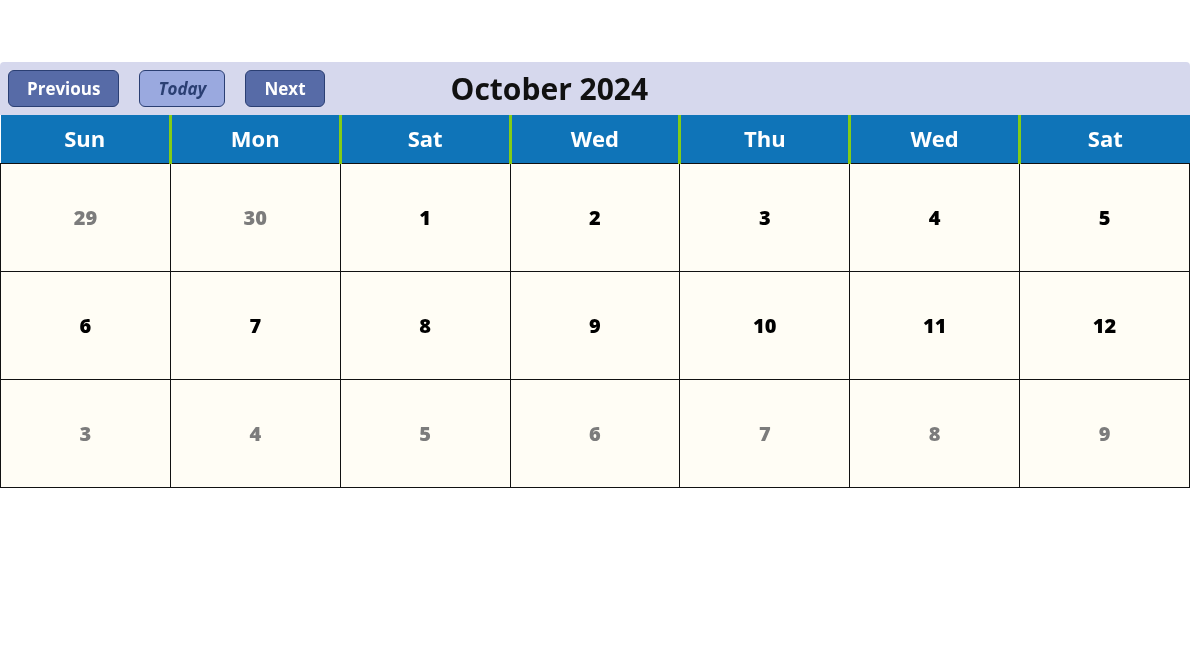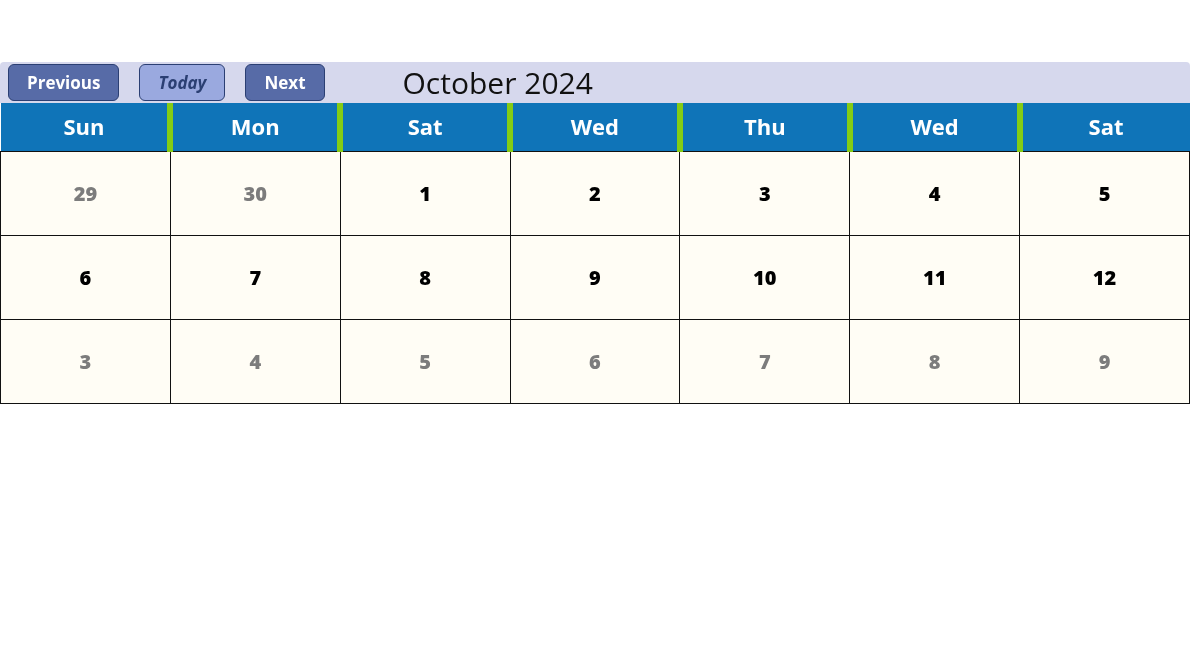--- a/index.html
+++ b/index.html
@@ -2,21 +2,21 @@
 <html><head>
   <meta charset="utf-8">
   <style>
     * { box-sizing: border-box; margin: 0; padding: 0; }
     body { font-family: "Open Sans", "Segoe UI", Arial, sans-serif; background: #fff; }
     .wrap { width: 1190px; }
     .toolbar {
       display: flex;
       align-items: center;
       background: #d6d8ed;
-      padding: 0 8px;
+      padding: 6px 8px;
       margin-top: 62px;
       border-radius: 4px 4px 0 0;
     }
     .btn {
       border: 1px solid #2b3f73;
       background: #576ba7;
       color: #fff;
       font-weight: 700;
       font-size: 17px;
       padding: 6px 18px;
@@ -24,42 +24,42 @@
       margin-right: 20px;
       cursor: pointer;
       font-family: inherit;
     }
     .btn.today {
       background: #9aa9df;
       color: #2b3f73;
       font-style: italic;
     }
     .title {
-      font-weight: 400;
+      font-weight: 700;
       font-size: 30px;
       color: #111;
-      margin-left: 58px;
+      margin-left: 106px;
     }
     table.cal {
       width: 100%;
       border-collapse: collapse;
       table-layout: fixed;
     }
     table.cal th {
       background: #0f74b8;
       color: #fff;
       font-weight: 700;
       font-size: 22px;
       padding: 8px 0 10px 0;
-      border-right: 6px solid #84cc16;
+      border-right: 3px solid #84cc16;
     }
     table.cal th:last-child { border-right: none; }
     table.cal td {
       border: 1px solid #111;
-      height: 84px;
+      height: 108px;
       vertical-align: middle;
       text-align: center;
       font-weight: 800;
       font-size: 20px;
       background: #fffdf5;
       cursor: pointer;
     }
     table.cal td.other { color: #7c7c7c; }
     table.cal td.today { background: #ccd1e9; }
   </style>

